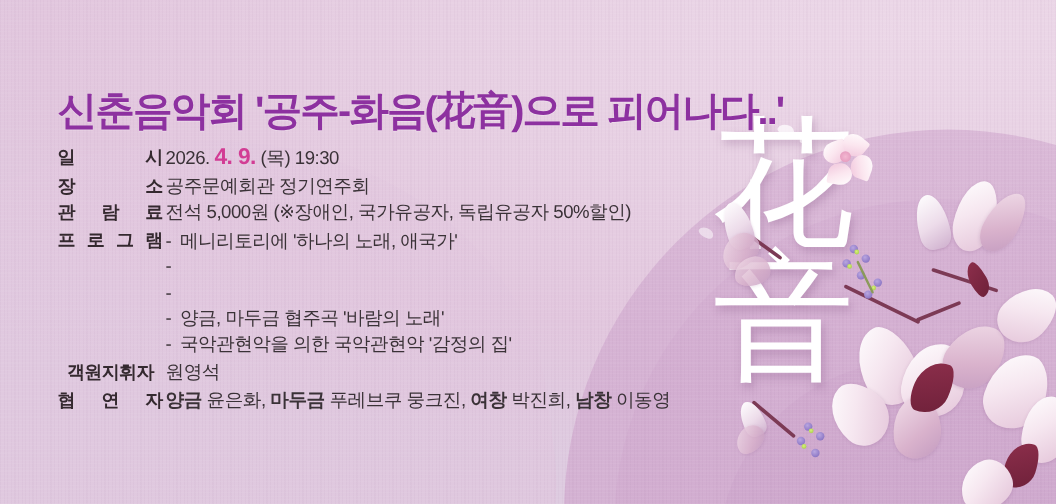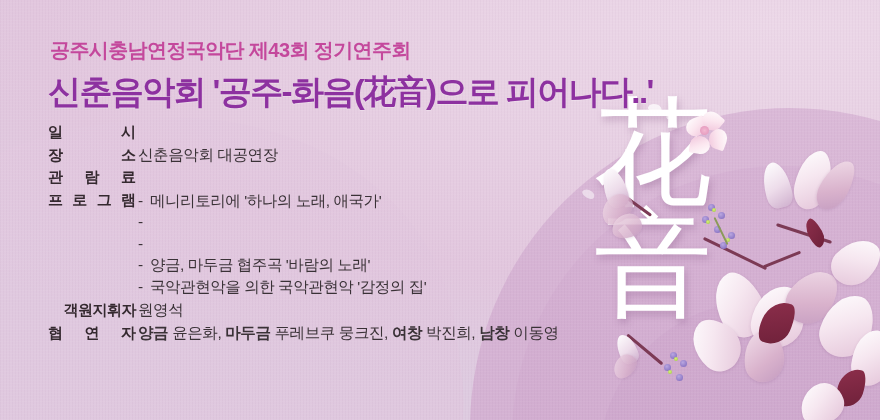--- a/index.html
+++ b/index.html
@@ -62,21 +62,21 @@
   .info{
     position:absolute;left:48px;top:122px;width:600px;
     font-size:15.5px;color:#3a3237;
   }
   .row{display:flex;align-items:flex-start;margin-bottom:2.5px;line-height:20px;}
   .lbl{
     width:88px;flex:0 0 88px;font-weight:700;color:#34292f;
     display:flex;justify-content:space-between;font-size:15px;
     padding-right:2px;
   }
-  .lbl.tight{display:block;text-align:right;letter-spacing:-.5px;}
+  .lbl.tight{display:block;text-align:center;letter-spacing:-.5px;}
   .val{flex:1;color:#3a3237;letter-spacing:-.4px;white-space:nowrap;}
   .val .hl{color:#d23c94;font-weight:700;font-size:19px;letter-spacing:-.5px;}
   .val b{font-weight:700;}
   .prog-list{flex:1;}
   .prog-item{
     display:flex;line-height:21.5px;letter-spacing:-.45px;white-space:nowrap;
     color:#3a3237;
   }
   .prog-dash{width:12px;flex:0 0 12px;}
   .row-cond{margin-top:3px;}
@@ -200,46 +200,51 @@
     <div class="lilac" style="left:670px;top:352px;"></div>
     <div class="lilac" style="left:680px;top:360px;"></div>
     <div class="lilac" style="left:664px;top:364px;"></div>
     <div class="lilac lime" style="left:674px;top:357px;"></div>
     <div class="lilac" style="left:676px;top:374px;"></div>
     <div class="lilac lime" style="left:668px;top:370px;"></div>
   </div>
 
   <div class="content">
 
-    <div class="subtitle">공주시충남연정국악단 제43회 정기연주회</div>
     <div class="title">신춘음악회 '공주-화음(花音)으로 피어나다..'</div>
 
     <div class="info">
 
       <div class="row">
         <div class="lbl">
           <span>일</span>
           <span>시</span>
         </div>
+        <div class="val">
+          <span>2026.</span>
+          <span class="hl">4. 9.</span>
+          <span>(목) 19:30</span>
+        </div>
       </div>
 
       <div class="row">
         <div class="lbl">
           <span>장</span>
           <span>소</span>
         </div>
-        <div class="val">신춘음악회 대공연장</div>
+        <div class="val">공주문예회관 정기연주회</div>
       </div>
 
       <div class="row">
         <div class="lbl">
           <span>관</span>
           <span>람</span>
           <span>료</span>
         </div>
+        <div class="val">전석 5,000원 (※장애인, 국가유공자, 독립유공자 50%할인)</div>
       </div>
 
       <div class="row">
         <div class="lbl">
           <span>프</span>
           <span>로</span>
           <span>그</span>
           <span>램</span>
         </div>
         <div class="prog-list">

